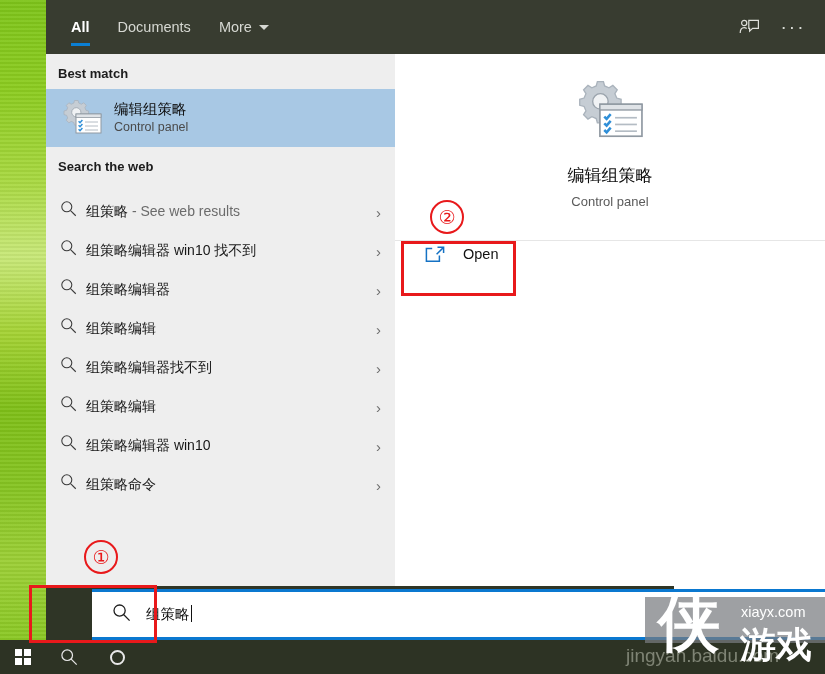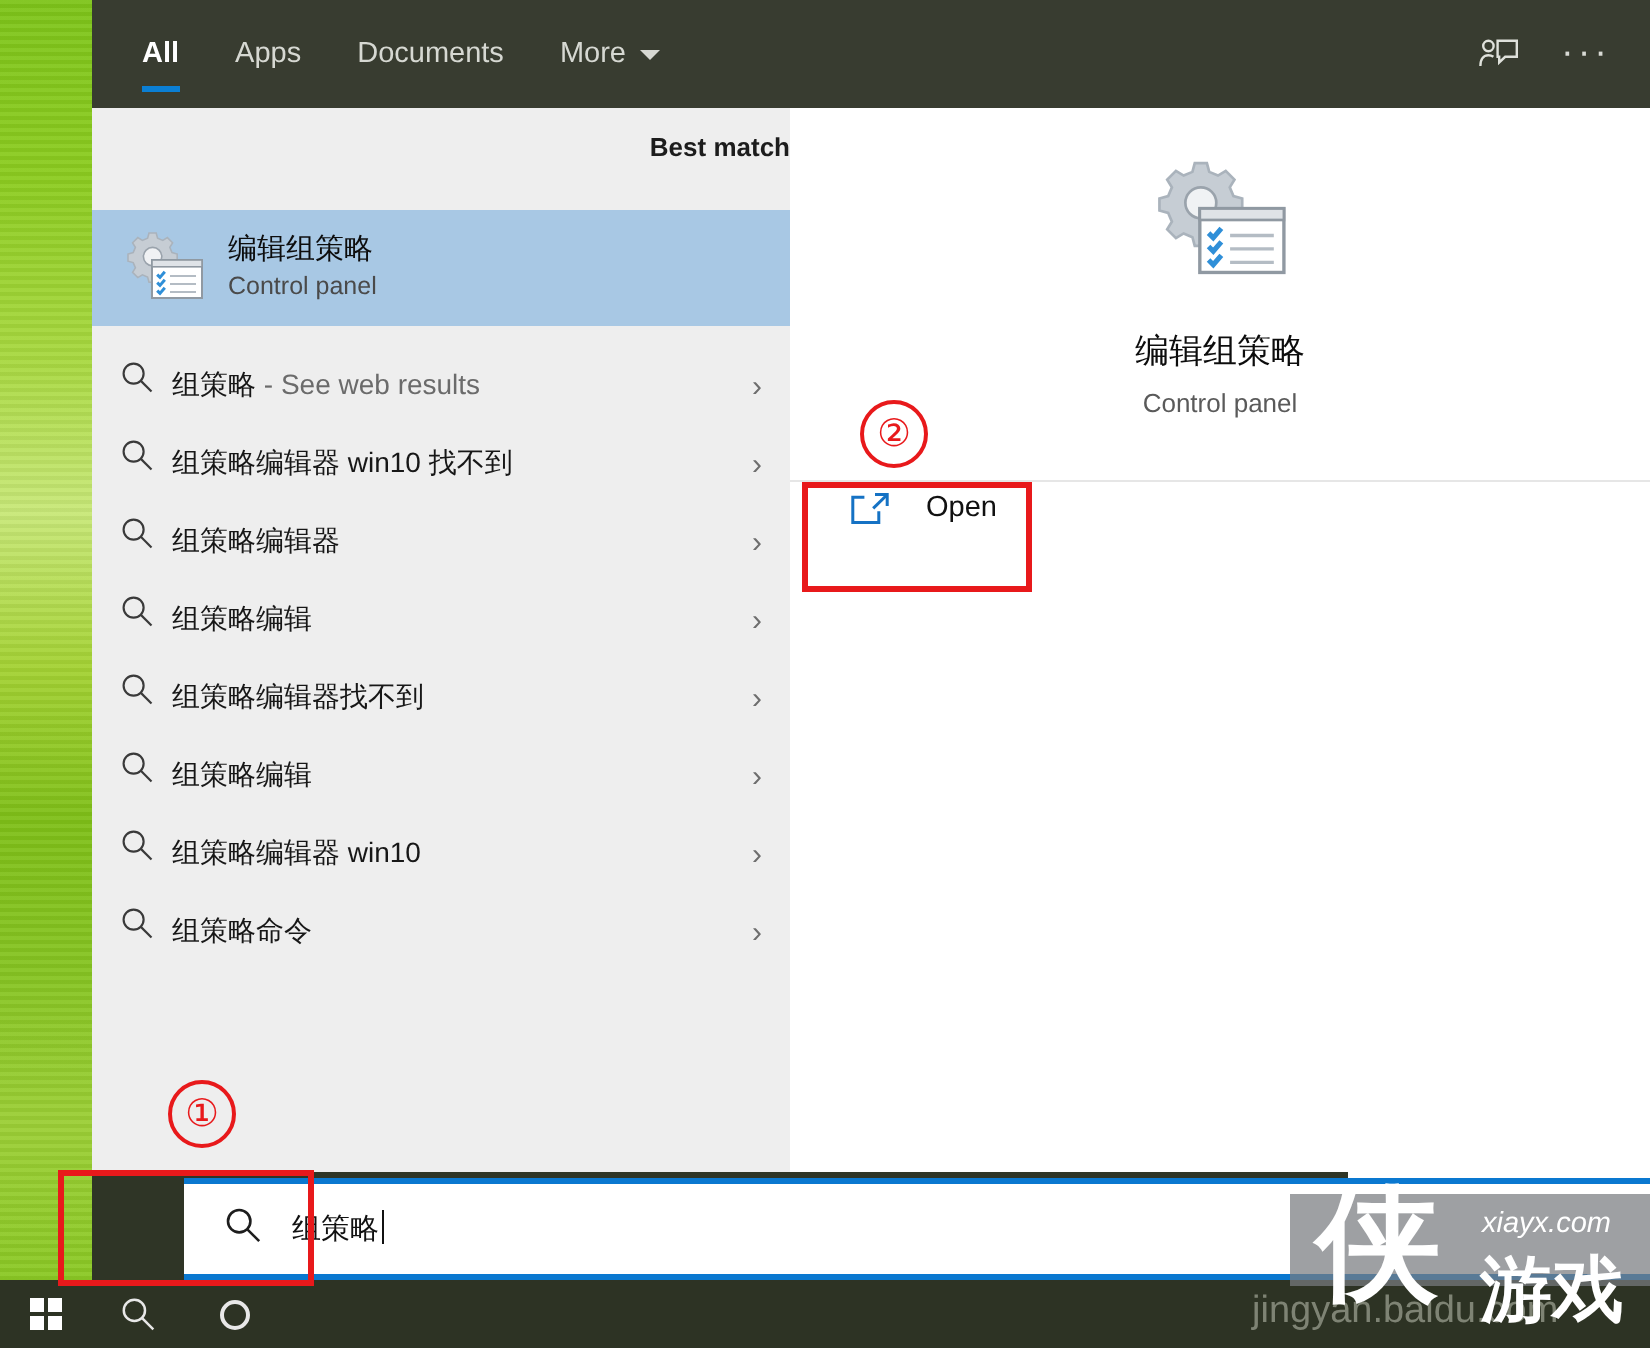--- a/index.html
+++ b/index.html
@@ -110,22 +110,21 @@
     width: 430px; height: 532px;
     background: #ffffff;
     position: relative;
   }
 
   
   .section-head {
     font-size: 13px;
     font-weight: bold;
     color: #1c1c1c;
-    padding: 12px 0 24px 12px;
-    text-align: right;
+    padding: 12px 0 8px 12px;
   }
 
   
   .best-match {
     display: flex;
     align-items: center;
     height: 58px;
     background: #a8c8e4;
     padding-left: 14px;
     cursor: pointer;
@@ -300,21 +299,20 @@
     background: rgba(120,124,128,0.72);
     pointer-events: none;
   }
   .wm-site {
     position: absolute;
     left: 741px; top: 604px;
     font-size: 14.5px;
     color: #ffffff;
     pointer-events: none;
     white-space: nowrap;
-    font-style: italic;
   }
   .wm-xia {
     position: absolute;
     left: 658px; top: 592px;
     font-size: 62px;
     font-weight: bold;
     color: #ffffff;
     pointer-events: none;
     line-height: 1;
   }
@@ -334,23 +332,20 @@
 
 <div id="screen">
 
   <div class="wallpaper"></div>
 
   <div class="flyout">
 
     <div class="tabbar">
       <div class="tab active">
         <span>All</span>
-      </div>
-      <div class="tab">
-        <span>Apps</span>
       </div>
       <div class="tab">
         <span>Documents</span>
       </div>
       <div class="tab">
         <span>More</span>
         <span class="caret"></span>
       </div>
 
       <div class="tabbar-right">
@@ -393,20 +388,21 @@
                 <line x1="25" y1="34" x2="38" y2="34"></line>
               </g>
             </svg>
           </div>
           <div class="bm-text">
             <div class="bm-title">编辑组策略</div>
             <div class="bm-sub">Control panel</div>
           </div>
         </div>
 
+        <div class="section-head">Search the web</div>
 
         <div id="web-list">
             <div class="web-row">
               <div class="mag"><svg width="17" height="17" viewBox="0 0 19 19" fill="none" stroke="#3a3a3a" stroke-width="1.2">
                   <circle cx="7.6" cy="7.6" r="5.6"></circle>
                   <line x1="11.8" y1="11.8" x2="17.6" y2="17.6"></line>
                 </svg></div>
               <div class="web-label"><span>组策略</span><span class="suffix"> - See web results</span></div>
               <div class="chev">›</div>
             </div>

